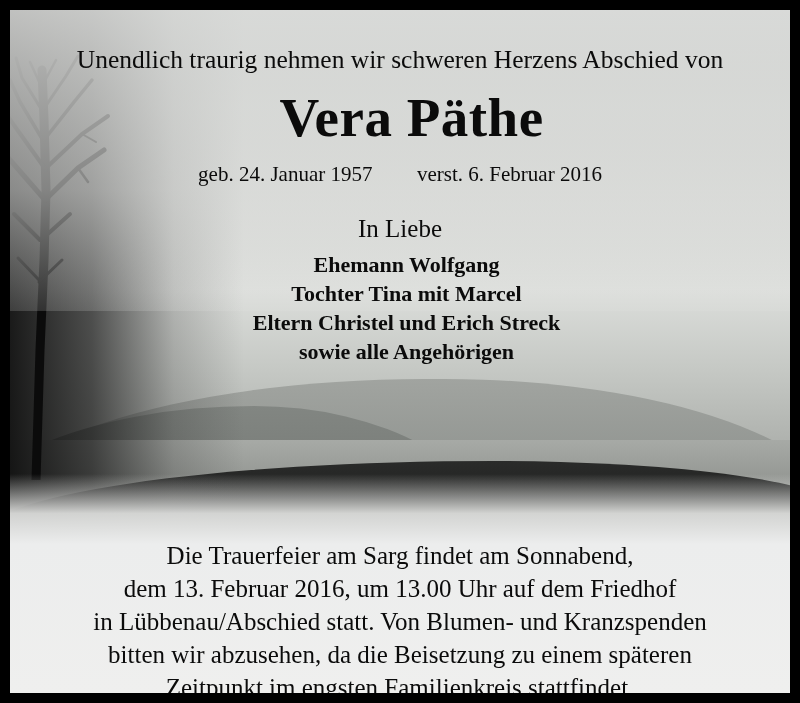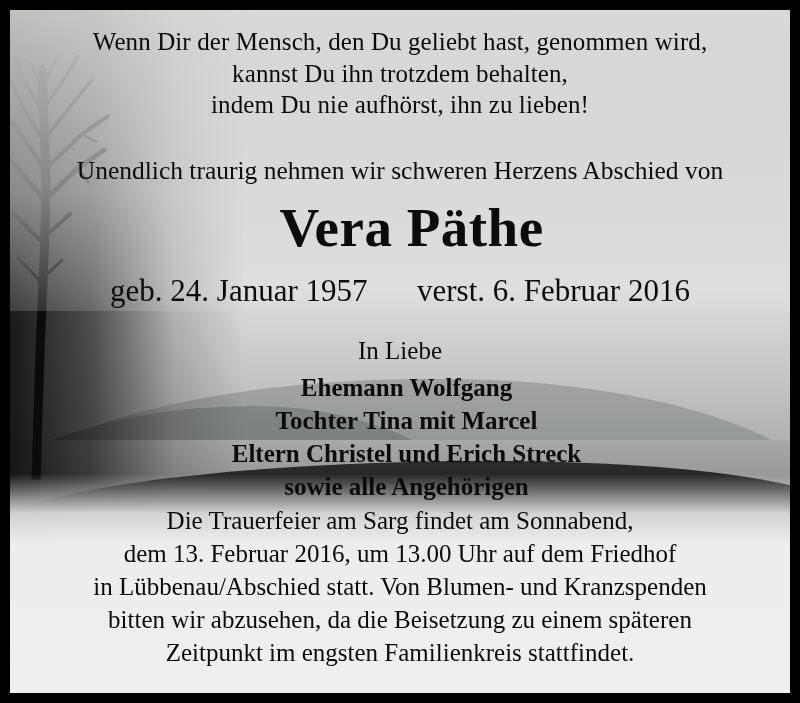--- a/index.html
+++ b/index.html
@@ -121,35 +121,35 @@
   .name {
     margin-top: 12px;
     font-size: 55px;
     font-weight: bold;
     letter-spacing: .5px;
     line-height: 1.1;
     padding-left: 23px;
   }
   .dates {
     margin-top: 14px;
-    font-size: 31px;
+    font-size: 21px;
   }
   .dates .sep {
     display: inline-block;
     width: 34px;
   }
   .inlove {
     margin-top: 26px;
     font-size: 25px;
     line-height: 1.3;
     font-family: Liberation Serif, serif;
   }
   .family {
     margin-top: 4px;
-    font-size: 25px;
+    font-size: 22px;
     font-weight: bold;
     line-height: 1.32;
     padding-left: 13px;
   }
   .ceremony {
     position: absolute;
     left: 0;
     right: 0;
     bottom: 24px;
     font-size: 25px;
@@ -194,25 +194,20 @@
           <path d="M82 84 L96 92" stroke-width="2"></path>
         </g>
       </svg>
     </div>
 
     <div class="veil-top"></div>
     <div class="veil-bottom"></div>
 
     <div class="content">
 
-      <div class="verse">
-        <div>Wenn Dir der Mensch, den Du geliebt hast, genommen wird,</div>
-        <div>kannst Du ihn trotzdem behalten,</div>
-        <div>indem Du nie aufhörst, ihn zu lieben!</div>
-      </div>
 
       <div class="lead">Unendlich traurig nehmen wir schweren Herzens Abschied von</div>
 
       <div class="name">Vera Päthe</div>
 
       <div class="dates">
         <span>geb. 24. Januar 1957</span>
         <span class="sep"></span>
         <span>verst. 6. Februar 2016</span>
       </div>

